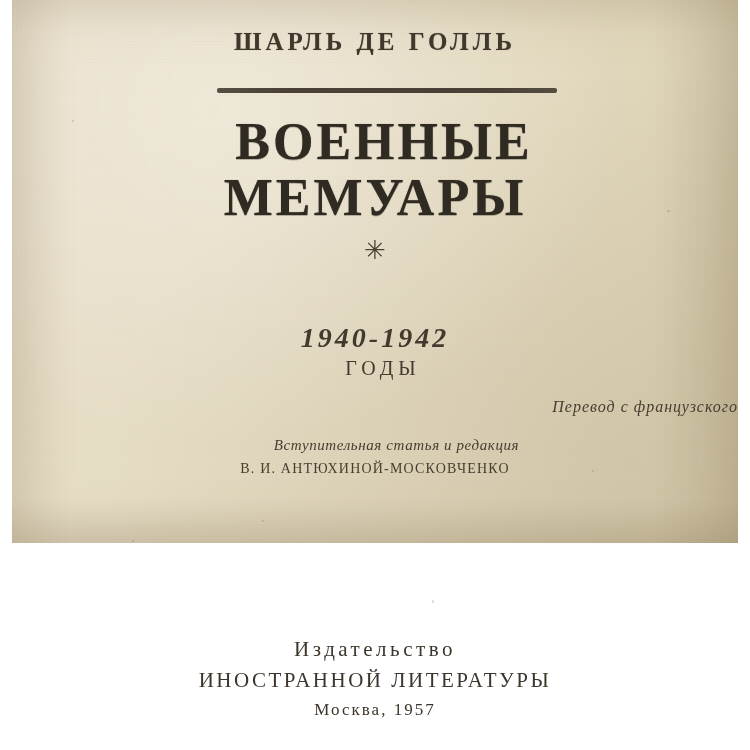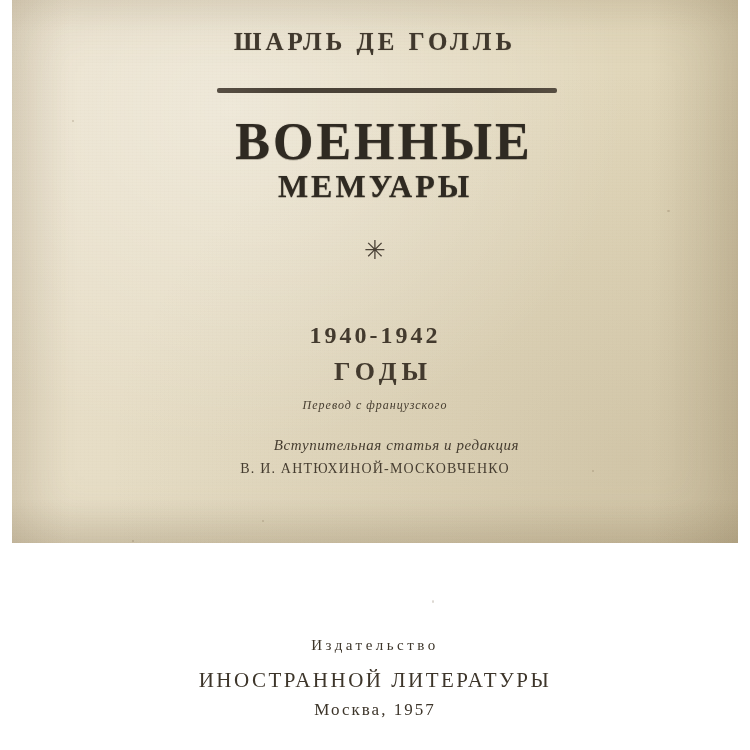--- a/index.html
+++ b/index.html
@@ -97,21 +97,21 @@
     letter-spacing: 3px;
     text-shadow: 0 0 1px rgba(50,42,30,0.5), 0 1px 0 rgba(60,52,38,0.25);
   }
   .title-1 {
     top: 112px;
     font-size: 52px;
     margin-left: 18px;
   }
   .title-2 {
     top: 168px;
-    font-size: 32px;
+    font-size: 52px;
   }
 
   .star {
     position: absolute;
     top: 238px;
     left: 0;
     right: 0;
     font-size: 26px;
     color: #4a4136;
     line-height: 1;
@@ -125,41 +125,43 @@
     font-family: "Liberation Serif", serif;
   }
   .sub-1 {
     top: 283px;
     font-size: 28px;
     letter-spacing: 9px;
     font-weight: 600;
   }
   .sub-2 {
     top: 322px;
-    font-size: 24px;
+    font-size: 28px;
     letter-spacing: 3px;
     font-weight: 600;
+    font-style: italic;
   }
   .sub-3 {
     top: 357px;
-    font-size: 26px;
+    font-size: 20px;
     letter-spacing: 5px;
-    font-weight: 700;
+    font-weight: 400;
     padding-left: 16px;
   }
 
   .translation {
     position: absolute;
     top: 398px;
     left: 0;
     right: 0;
-    font-size: 12px;
+    font-size: 16px;
     font-style: italic;
     letter-spacing: 1px;
     color: #463d30;
+    text-align: right;
   }
 
   .credits {
     position: absolute;
     left: 0;
     right: 0;
     font-size: 15px;
     font-style: italic;
     letter-spacing: .6px;
     color: #463d30;
@@ -169,21 +171,21 @@
 
   .publisher {
     position: absolute;
     left: 0;
     right: 0;
     color: #3d352a;
     font-family: "Liberation Serif", serif;
   }
   .pub-1 {
     top: 637px;
-    font-size: 15px;
+    font-size: 21px;
     letter-spacing: 3.5px;
   }
   .pub-2 {
     top: 668px;
     font-size: 21px;
     letter-spacing: 2.5px;
   }
   .pub-3 {
     top: 700px;
     font-size: 17px;

